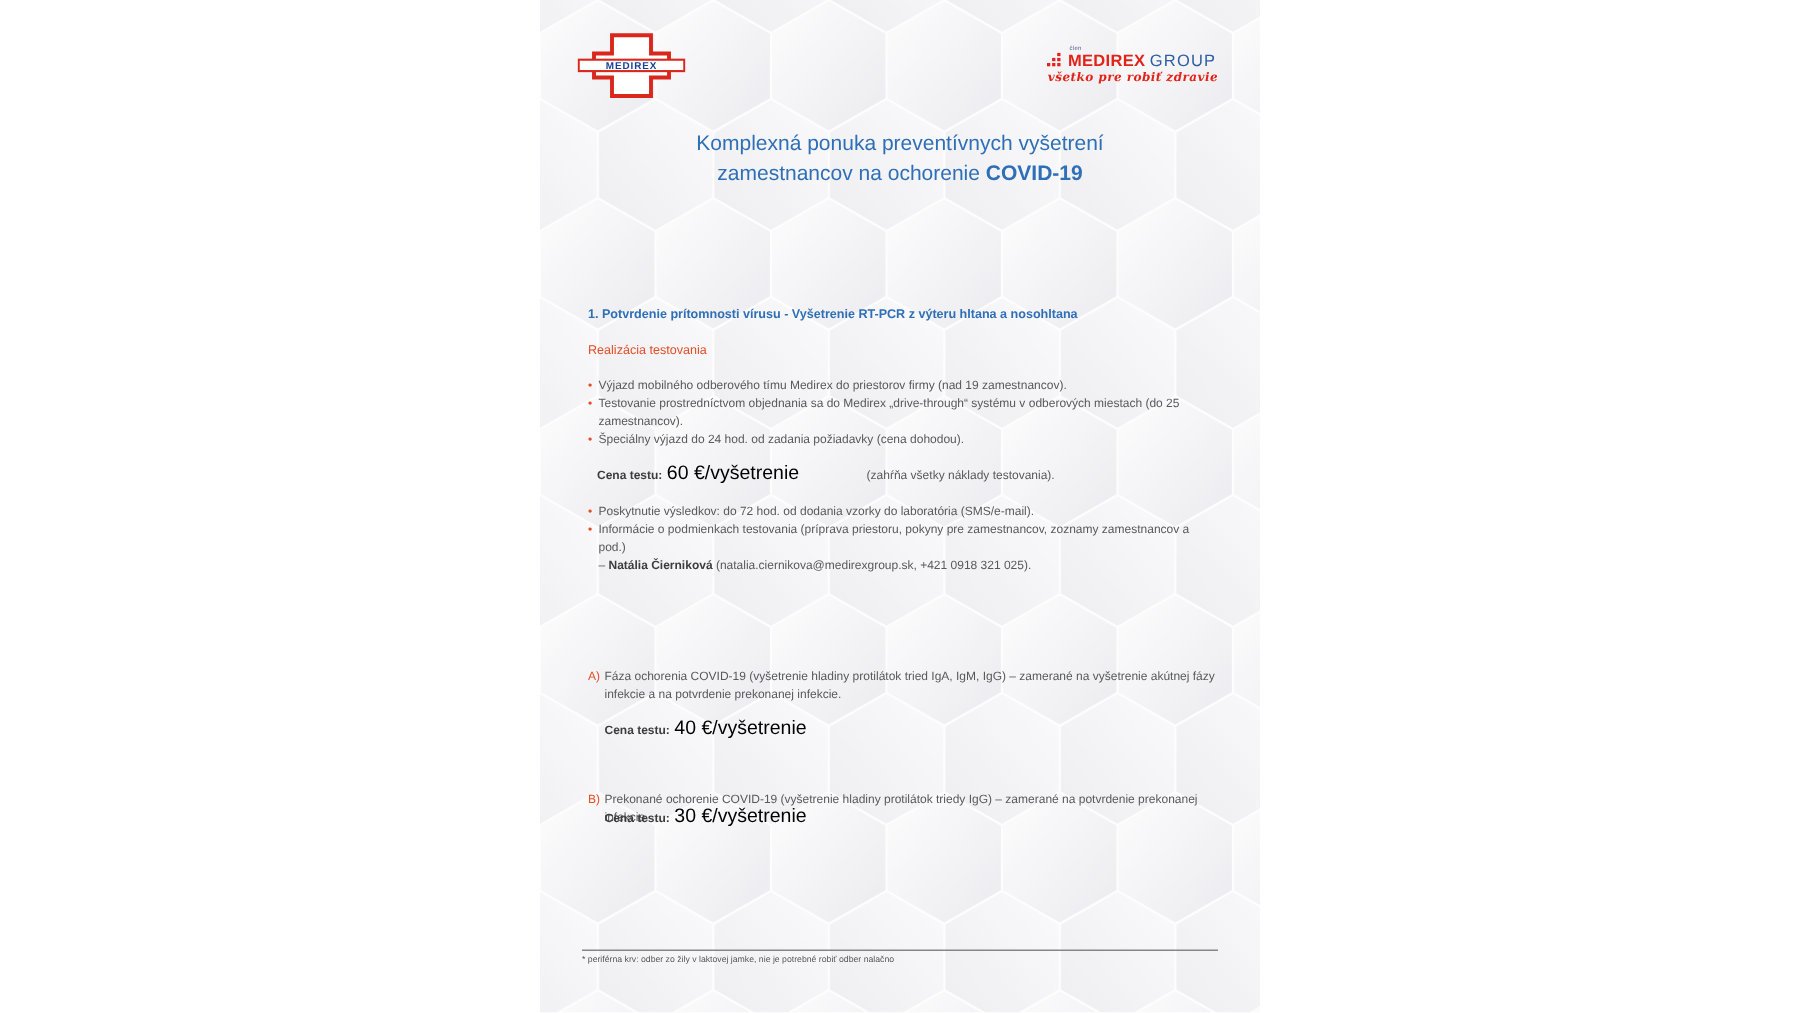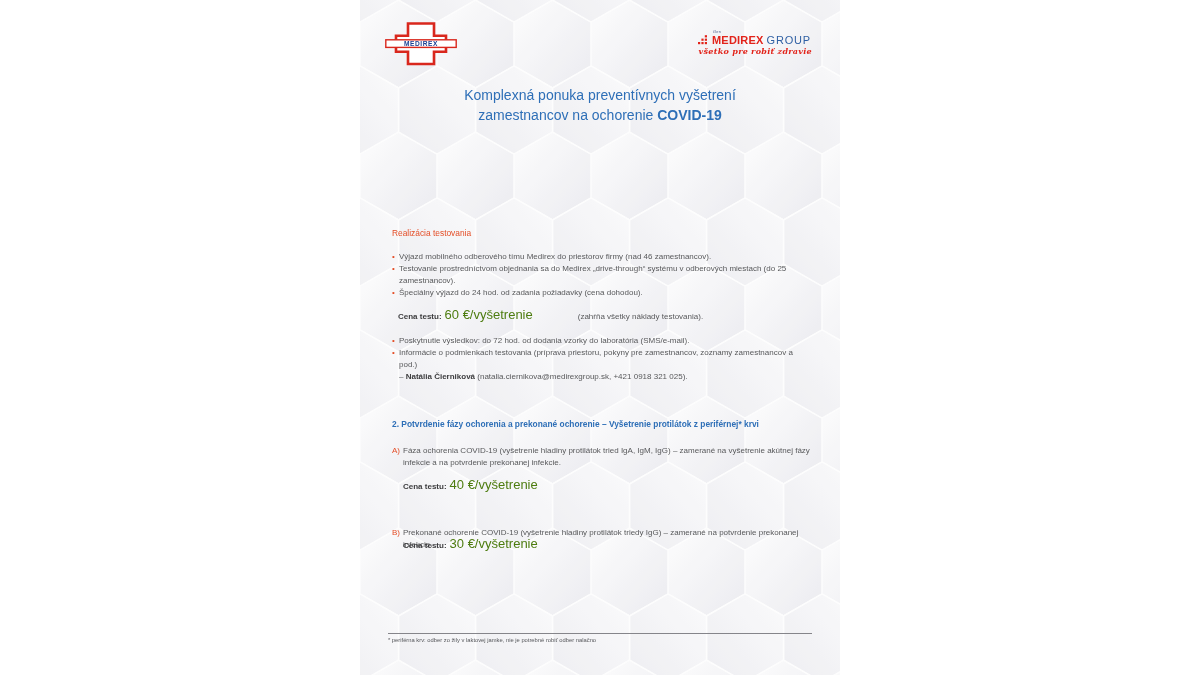--- a/index.html
+++ b/index.html
@@ -39,21 +39,21 @@
   .h-red{color:#e44d26;font-size:8.4px;}
   .body-gray{color:#58595b;font-size:8px;line-height:12px;}
   .bullets{left:32px;width:421px;}
   .bullets .li{position:relative;padding-left:7px;}
   .bullets .dot{position:absolute;left:0;top:0;color:#e44d26;font-size:8px;}
   .contact-line{padding-left:7px;}
   .contact-line b{color:#3c3c3e;}
 
   .price{display:flex;align-items:baseline;white-space:nowrap;}
   .price .lbl{font-size:8px;font-weight:bold;color:#3c3c3e;margin-right:3px;}
-  .price .val{font-size:13px;color:#4d7c0f;margin-right:3px;}
+  .price .val{font-size:13px;color:#000000;margin-right:3px;}
   .price .note{font-size:8px;color:#58595b;margin-left:42px;}
 
   .lettered{position:relative;padding-left:11px;}
   .lettered .mark{position:absolute;left:0;top:0;color:#e44d26;font-size:8px;}
 
   .footrule{left:28px;top:633px;width:424px;height:1px;background:#85858a;}
   .footnote{left:28px;top:637px;width:424px;font-size:5.8px;color:#55565a;}
 </style>
 </head>
 <body>
@@ -115,27 +115,28 @@
       <span class="lr-group">GROUP</span>
     </div>
     <span class="lr-tagline">všetko pre robiť zdravie</span>
   </div>
 
   <div class="layer title">
     <div>Komplexná ponuka preventívnych vyšetrení</div>
     <div><span>zamestnancov na ochorenie </span><b>COVID-19</b></div>
   </div>
 
+  <div class="layer h-blue" style="left:32px;top:204px;width:421px;">1. Potvrdenie prítomnosti vírusu - Vyšetrenie RT-PCR z výteru hltana a nosohltana</div>
 
   <div class="layer h-red" style="left:32px;top:228px;">Realizácia testovania</div>
 
   <div class="layer bullets body-gray" style="top:251px;">
     <div class="li">
       <span class="dot">•</span>
-      <span>Výjazd mobilného odberového tímu Medirex do priestorov firmy (nad 46 zamestnancov).</span>
+      <span>Výjazd mobilného odberového tímu Medirex do priestorov firmy (nad 19 zamestnancov).</span>
     </div>
     <div class="li">
       <span class="dot">•</span>
       <span>Testovanie prostredníctvom objednania sa do Medirex „drive-through“ systému v odberových miestach (do 25 zamestnancov).</span>
     </div>
     <div class="li">
       <span class="dot">•</span>
       <span>Špeciálny výjazd do 24 hod. od zadania požiadavky (cena dohodou).</span>
     </div>
   </div>
@@ -153,21 +154,20 @@
     </div>
     <div class="li">
       <span class="dot">•</span>
       <span>Informácie o podmienkach testovania (príprava priestoru, pokyny pre zamestnancov, zoznamy zamestnancov a pod.)</span>
     </div>
     <div class="contact-line">
       <span>– </span><b>Natália Čierniková</b><span> (natalia.ciernikova@medirexgroup.sk, +421 0918 321 025).</span>
     </div>
   </div>
 
-  <div class="layer h-blue" style="left:32px;top:419px;width:421px;">2. Potvrdenie fázy ochorenia a prekonané ochorenie –  Vyšetrenie protilátok z periférnej* krvi</div>
 
   <div class="layer lettered body-gray" style="left:32px;top:445px;width:409px;">
     <span class="mark">A)</span>
     <span>Fáza ochorenia COVID-19 (vyšetrenie hladiny protilátok tried IgA, IgM, IgG) – zamerané na vyšetrenie akútnej fázy infekcie a na potvrdenie prekonanej infekcie.</span>
   </div>
 
   <div class="layer price" style="left:43px;top:477px;">
     <span class="lbl">Cena testu:</span>
     <span class="val">40 €/vyšetrenie</span>
   </div>

